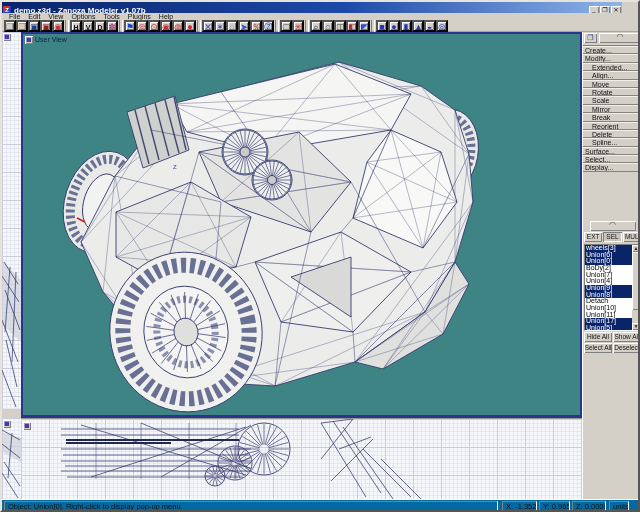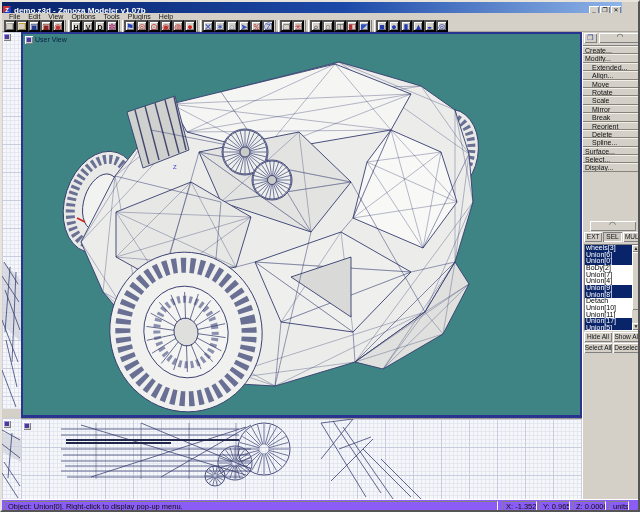--- a/index.html
+++ b/index.html
@@ -76,21 +76,21 @@
   .scroll-btn{width:8px;height:7px;background:#d4d0c8;box-shadow:inset 1px 1px 0 #fff,inset -1px -1px 0 #808080;
               font-size:5px;line-height:7px;text-align:center;color:#222;}
   .scroll-btn.down{position:absolute;bottom:0;}
   .scroll-thumb{position:absolute;top:7px;left:0;width:8px;height:58px;background:#d4d0c8;
                 box-shadow:inset 1px 1px 0 #fff,inset -1px -1px 0 #808080;}
   .rp-btnrow{display:flex;gap:1px;padding:1px 1px 0 1px;}
   .list-btn{flex:1;height:10px;background:#d4d0c8;box-shadow:inset 1px 1px 0 #fff,inset -1px -1px 0 #808080;
             font-size:6.5px;line-height:9px;text-align:center;color:#111;white-space:nowrap;overflow:hidden;}
 
   
-  .statusbar{left:0;top:497px;width:636px;height:14px;background:#8b5cf6;border-top:1px solid #fff;padding-left:24px;}
+  .statusbar{left:0;top:497px;width:636px;height:14px;background:#0369a1;border-top:1px solid #fff;padding-left:24px;}
   .status-cell{position:absolute;top:1px;height:11px;border:1px solid;border-color:#808080 #fff #fff #808080;
                font-size:7.5px;line-height:10px;padding:0 3px;color:#111;white-space:nowrap;overflow:hidden;}
 </style>
 </head>
 <body>
 
 <div class="abs titlebar">
   <span class="app-icon">Z</span>
   <span class="title-text">demo.z3d - Zanoza Modeler v1.07b</span>
   <span class="win-controls">

